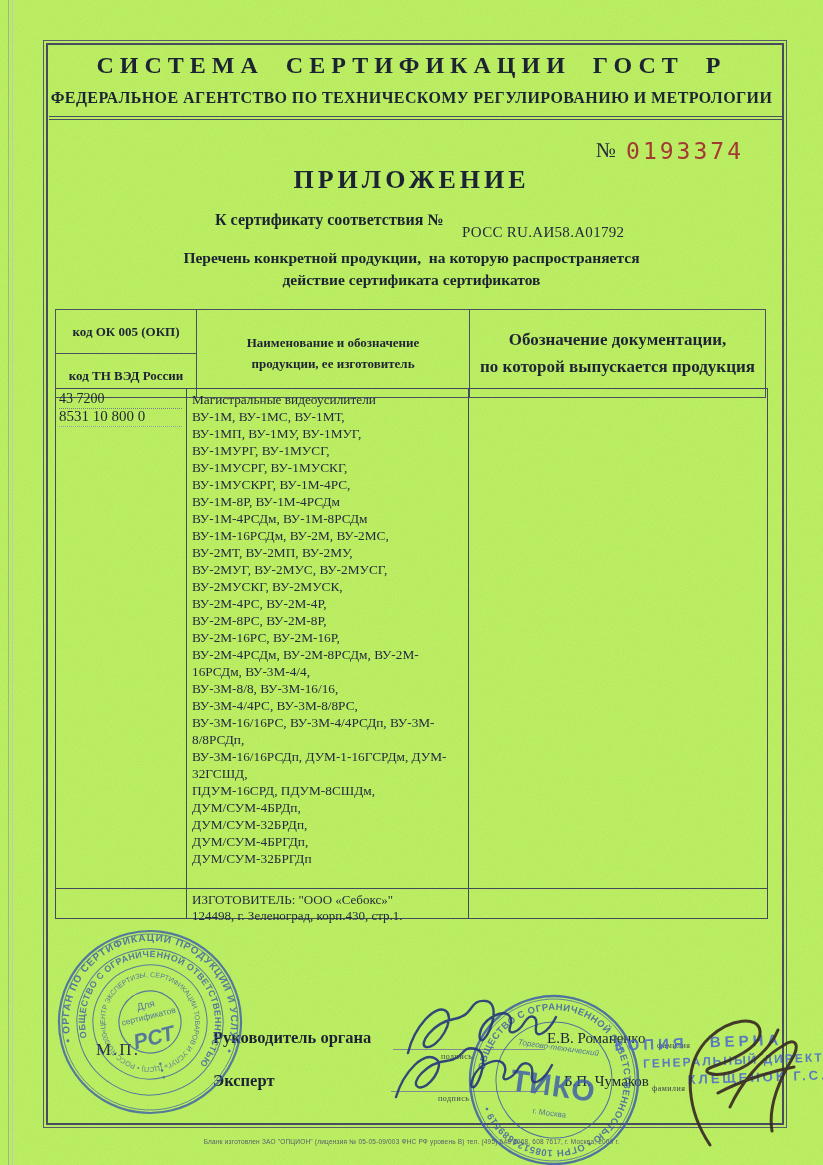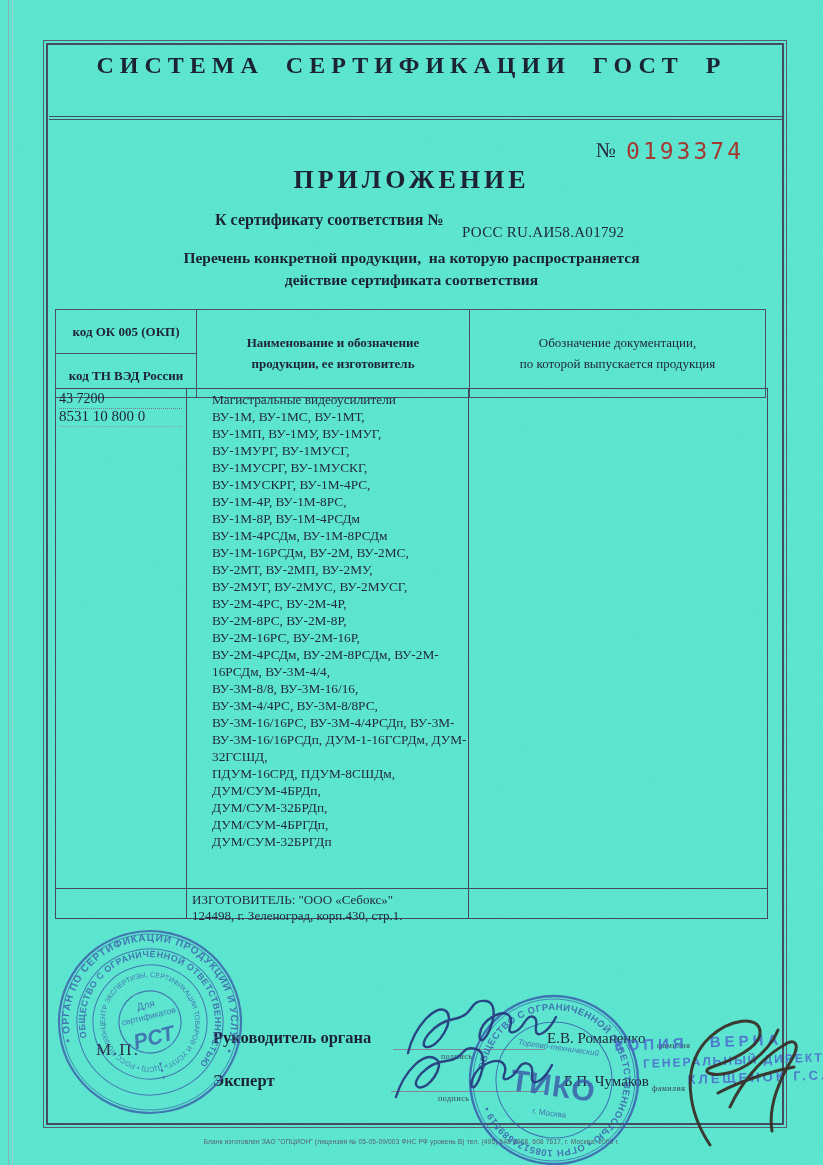--- a/index.html
+++ b/index.html
@@ -1,19 +1,19 @@
 <!DOCTYPE html>
 <html><head>
 <meta charset="utf-8">
 <style>
   * { margin:0; padding:0; box-sizing:border-box; }
   html,body { background:#b8bcc2; }
   .page {
     position:relative; width:823px; height:1165px; margin:0 auto;
-    background:#5eead4; overflow:hidden;
+    background:#bef264; overflow:hidden;
     font-family:"Liberation Serif", serif; color:#1f2436;
   }
   .texture { position:absolute; inset:0; z-index:60; pointer-events:none; opacity:.16; mix-blend-mode:multiply; }
   .page-edge { position:absolute; left:8px; top:0; bottom:0; width:5px; border-left:1px solid #9ba1ac; border-right:1px solid #c3c8d1; opacity:.7; z-index:1; }
 
   .frame { position:absolute; left:43px; top:40px; width:744px; height:1088px; border:1px solid #5a5f70; z-index:2; }
   .frame-inner { position:absolute; inset:2px; border:2px solid #484e61; }
 
   .sys-title { position:absolute; left:0; right:0; top:52px; text-align:center;
     font-size:24px; font-weight:bold; letter-spacing:6px; word-spacing:10px; color:#1c2333; z-index:3; }
@@ -41,31 +41,31 @@
   .htable { position:absolute; left:55px; top:302px; width:711px; height:89px;
     border:1px solid #4d5264; z-index:3; display:flex;margin-top:7px; }
   .hcol1 { width:141px; border-right:1px solid #4d5264; display:flex; flex-direction:column; }
   .hcol1 > div { flex:1; display:flex; align-items:center; justify-content:center;
     font-size:13px; font-weight:bold; }
   .hcol1 > div:first-child { border-bottom:1px solid #4d5264; }
   .hcol2 { width:273px; border-right:1px solid #4d5264; display:flex; align-items:center;
     justify-content:center; text-align:center; font-size:13px; font-weight:bold;
     white-space:pre-line; line-height:1.55; }
   .hcol3 { flex:1; display:flex; align-items:center; justify-content:center; text-align:center;
-    font-size:13px; font-weight:normal; white-space:pre-line; line-height:1.55; }
+    font-size:17px; font-weight:bold; white-space:pre-line; line-height:1.55; }
 
   .btable { position:absolute; left:55px; top:388px; width:713px; height:531px;
     border:1px solid #454b5e; z-index:3; }
   .vline { position:absolute; top:0; bottom:0; width:1px; background:#454b5e; }
   .v1 { left:130px; } .v2 { left:412px; }
   .code1 { position:absolute; left:3px; top:2px; width:123px; font-size:14px;
     border-bottom:1px dotted #7b8090; padding-bottom:1px; }
   .code2 { position:absolute; left:3px; top:19px; width:123px; font-size:15px;
     border-bottom:1px dotted #9aa0ae; padding-bottom:1px; }
-  .products { position:absolute; left:136px; top:2px; width:275px;margin-left:20px; }
+  .products { position:absolute; left:136px; top:2px; width:275px; }
   .product-line { font-size:13.3px; line-height:17px; white-space:nowrap; color:#252b40; }
   .mfr-rule { position:absolute; left:0; right:0; top:499px; height:1px; background:#454b5e; }
   .mfr { position:absolute; left:136px; top:503px; font-size:13px; line-height:16px; color:#252b40; }
 
   .mp-label { position:absolute; left:96px; top:1040px; font-size:17px; letter-spacing:2px;
     color:#2a3048; z-index:6; }
   .head-label { position:absolute; left:213px; top:1028px; font-size:16.5px; font-weight:bold; color:#1c2333; z-index:6; }
   .expert-label { position:absolute; left:213px; top:1071px; font-size:16.5px; font-weight:bold; color:#1c2333; z-index:6; }
   .sigline { position:absolute; height:1px; background:#878c99; z-index:4; }
   .sigline1 { left:393px; top:1049px; width:152px; }
@@ -98,31 +98,32 @@
 
 <div class="page">
 
   <div class="page-edge"></div>
 
   <div class="frame">
     <div class="frame-inner"></div>
   </div>
 
   <div class="sys-title">СИСТЕМА СЕРТИФИКАЦИИ ГОСТ Р</div>
+  <div class="agency">ФЕДЕРАЛЬНОЕ АГЕНТСТВО ПО ТЕХНИЧЕСКОМУ РЕГУЛИРОВАНИЮ И МЕТРОЛОГИИ</div>
   <div class="header-rule"></div>
 
   <div class="blank-no">
     <span class="nsign">№</span><span class="nval">0193374</span>
   </div>
 
   <div class="doc-title">ПРИЛОЖЕНИЕ</div>
   <div class="cert-label">К сертификату соответствия №</div>
   <div class="cert-num">РОСС RU.АИ58.А01792</div>
   <div class="subtitle1">Перечень конкретной продукции,  на которую распространяется</div>
-  <div class="subtitle2">действие сертификата соответствия</div>
+  <div class="subtitle2">действие сертификата сертификатов</div>
 
   <div class="htable">
     <div class="hcol1">
       <div>код ОК 005 (ОКП)</div>
       <div>код ТН ВЭД России</div>
     </div>
     <div class="hcol2">Наименование и обозначение
 продукции, ее изготовитель</div>
     <div class="hcol3">Обозначение документации,
 по которой выпускается продукция</div>
@@ -133,34 +134,35 @@
     <div class="vline v2"></div>
     <div class="code1">43 7200</div>
     <div class="code2">8531 10 800 0</div>
     <div class="products">
         <div class="product-line">Магистральные видеоусилители</div>
         <div class="product-line">ВУ-1М, ВУ-1МС, ВУ-1МТ,</div>
         <div class="product-line">ВУ-1МП, ВУ-1МУ, ВУ-1МУГ,</div>
         <div class="product-line">ВУ-1МУРГ, ВУ-1МУСГ,</div>
         <div class="product-line">ВУ-1МУСРГ, ВУ-1МУСКГ,</div>
         <div class="product-line">ВУ-1МУСКРГ, ВУ-1М-4РС,</div>
-        <div class="product-line">ВУ-1М-4Р, ВУ-1М-8РС,</div>
         <div class="product-line">ВУ-1М-8Р, ВУ-1М-4РСДм</div>
         <div class="product-line">ВУ-1М-4РСДм, ВУ-1М-8РСДм</div>
         <div class="product-line">ВУ-1М-16РСДм, ВУ-2М, ВУ-2МС,</div>
         <div class="product-line">ВУ-2МТ, ВУ-2МП, ВУ-2МУ,</div>
         <div class="product-line">ВУ-2МУГ, ВУ-2МУС, ВУ-2МУСГ,</div>
+        <div class="product-line">ВУ-2МУСКГ, ВУ-2МУСК,</div>
         <div class="product-line">ВУ-2М-4РС, ВУ-2М-4Р,</div>
         <div class="product-line">ВУ-2М-8РС, ВУ-2М-8Р,</div>
         <div class="product-line">ВУ-2М-16РС, ВУ-2М-16Р,</div>
         <div class="product-line">ВУ-2М-4РСДм, ВУ-2М-8РСДм, ВУ-2М-</div>
         <div class="product-line">16РСДм, ВУ-3М-4/4,</div>
         <div class="product-line">ВУ-3М-8/8, ВУ-3М-16/16,</div>
         <div class="product-line">ВУ-3М-4/4РС, ВУ-3М-8/8РС,</div>
         <div class="product-line">ВУ-3М-16/16РС, ВУ-3М-4/4РСДп, ВУ-3М-</div>
+        <div class="product-line">8/8РСДп,</div>
         <div class="product-line">ВУ-3М-16/16РСДп, ДУМ-1-16ГСРДм, ДУМ-</div>
         <div class="product-line">32ГСШД,</div>
         <div class="product-line">ПДУМ-16СРД, ПДУМ-8СШДм,</div>
         <div class="product-line">ДУМ/СУМ-4БРДп,</div>
         <div class="product-line">ДУМ/СУМ-32БРДп,</div>
         <div class="product-line">ДУМ/СУМ-4БРГДп,</div>
         <div class="product-line">ДУМ/СУМ-32БРГДп</div>
       </div>
     <div class="mfr-rule"></div>
     <div class="mfr">

